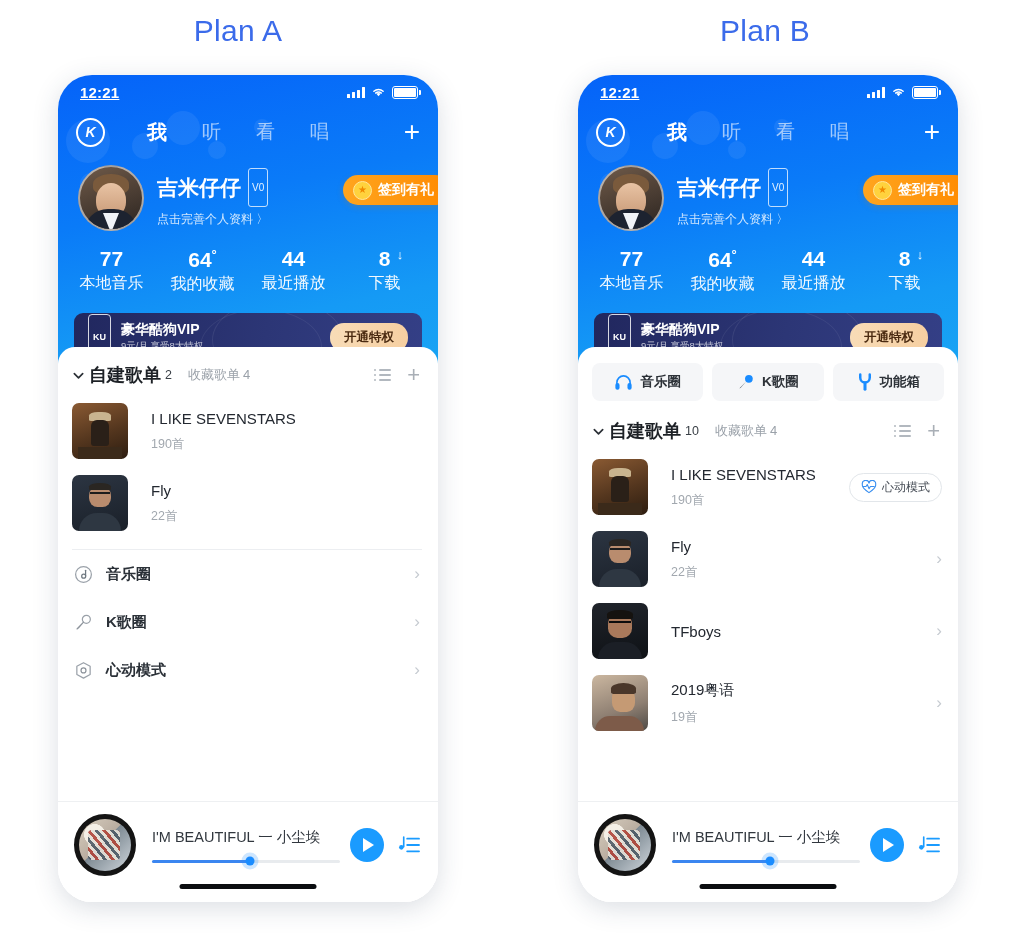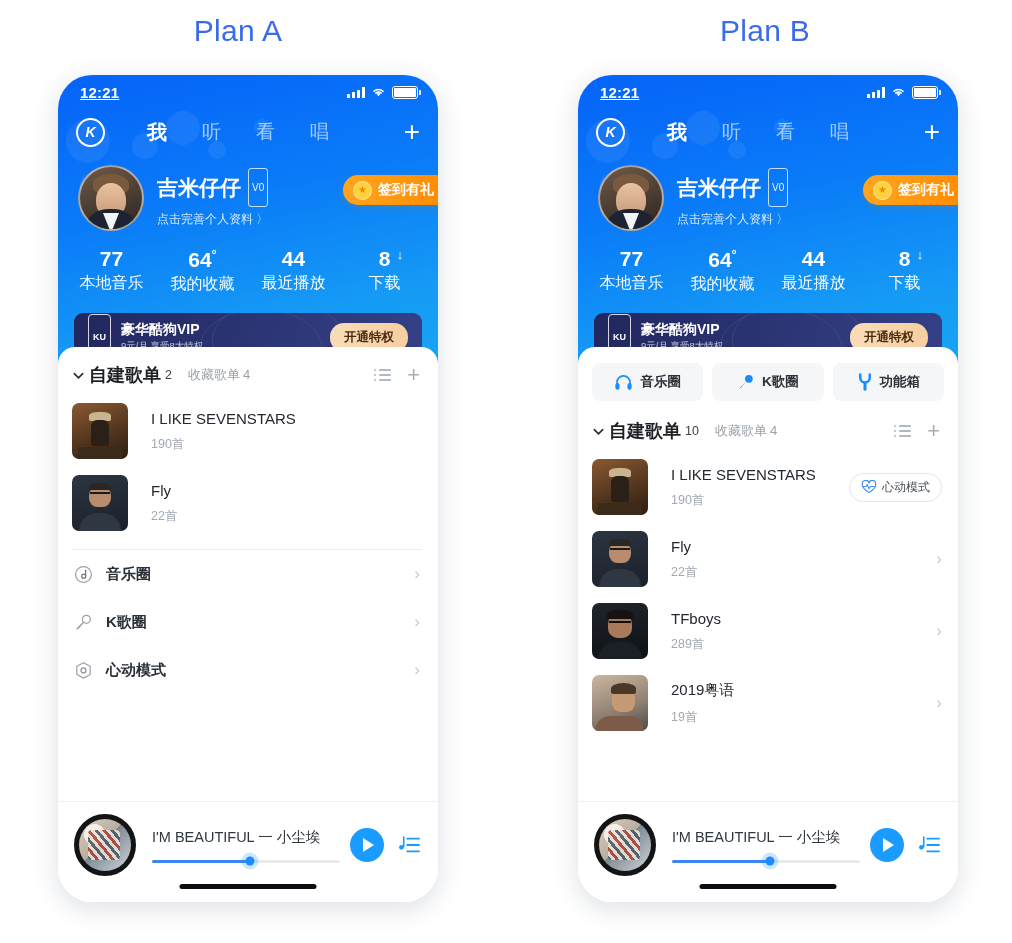--- a/index.html
+++ b/index.html
@@ -603,21 +603,20 @@
 
       <div class="plrow">
         <div class="cover" style="background:linear-gradient(170deg,#20242b,#0e1115);">
           <div style="position:absolute;left:29%;top:18%;width:42%;height:44%;background:#a9795b;border-radius:46% 46% 40% 40%;"></div>
           <div style="position:absolute;left:27%;top:13%;width:46%;height:16%;background:#15120f;border-radius:50% 50% 14% 14%;"></div>
           <div style="position:absolute;left:31%;top:33%;width:38%;height:8%;border-top:2px solid #0d0d0d;"></div>
           <div style="position:absolute;left:10%;bottom:0;width:80%;height:30%;background:#1b1f26;border-radius:24px 24px 0 0;"></div>
         </div>
         <div class="pltxt">
           <div class="plname">TFboys</div>
-          <div class="plcount">289首</div>
         </div>
         <div class="chev-r">›</div>
       </div>
 
       <div class="plrow">
         <div class="cover" style="background:linear-gradient(160deg,#cbb7a0,#8e7f72 60%,#4e4a46);">
           <div style="position:absolute;left:36%;top:20%;width:40%;height:46%;background:#c59a74;border-radius:46% 46% 36% 36%;"></div>
           <div style="position:absolute;left:34%;top:14%;width:44%;height:20%;background:#4a372a;border-radius:50% 50% 16% 16%;"></div>
           <div style="position:absolute;left:6%;bottom:0;width:86%;height:26%;background:#7d5b49;border-radius:20px 20px 0 0;"></div>
         </div>

